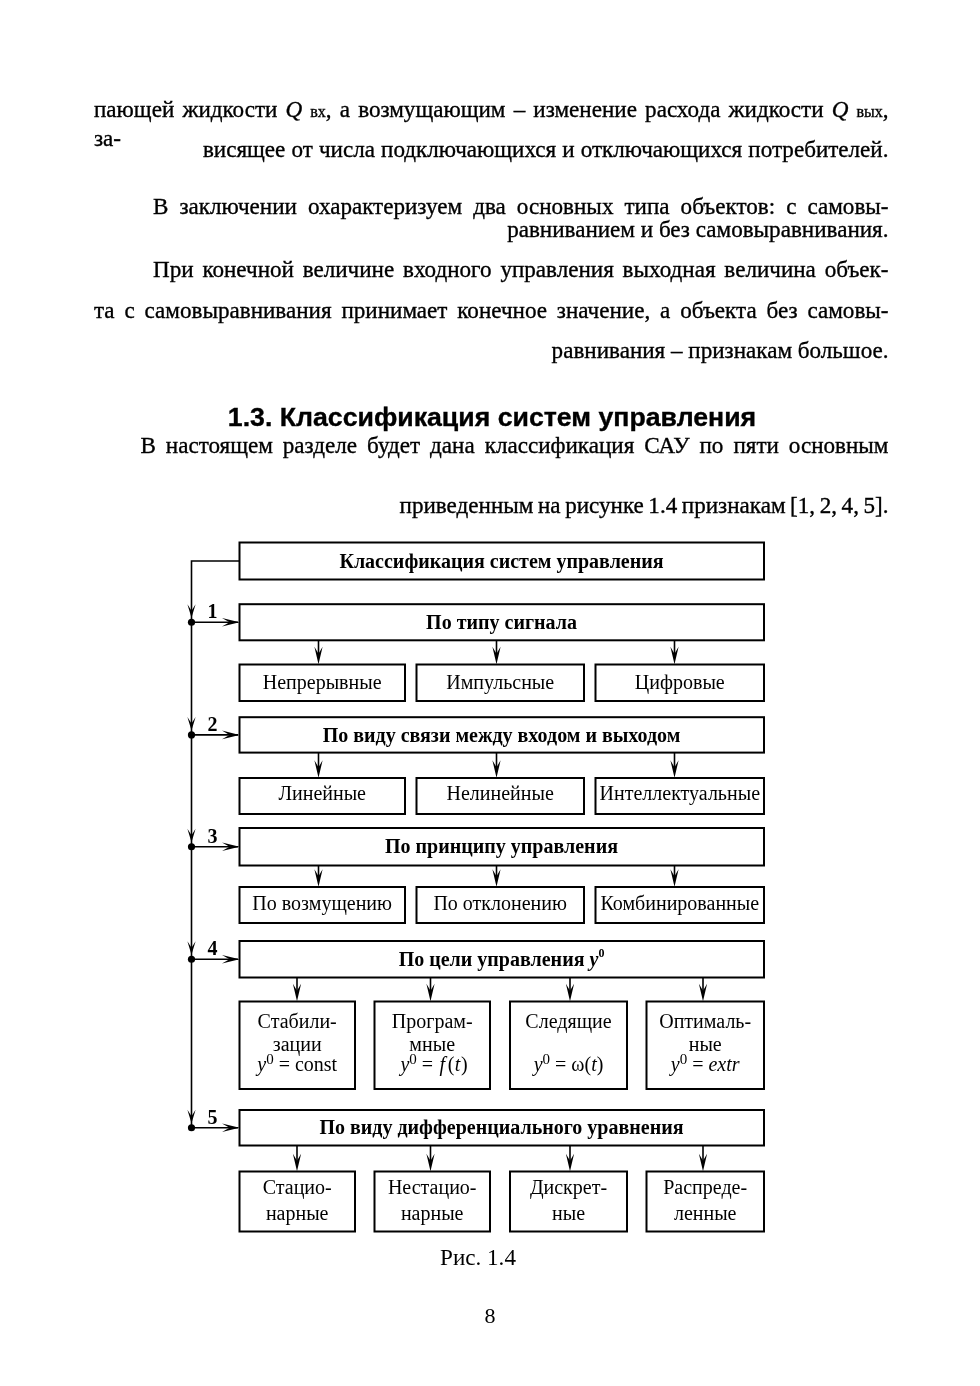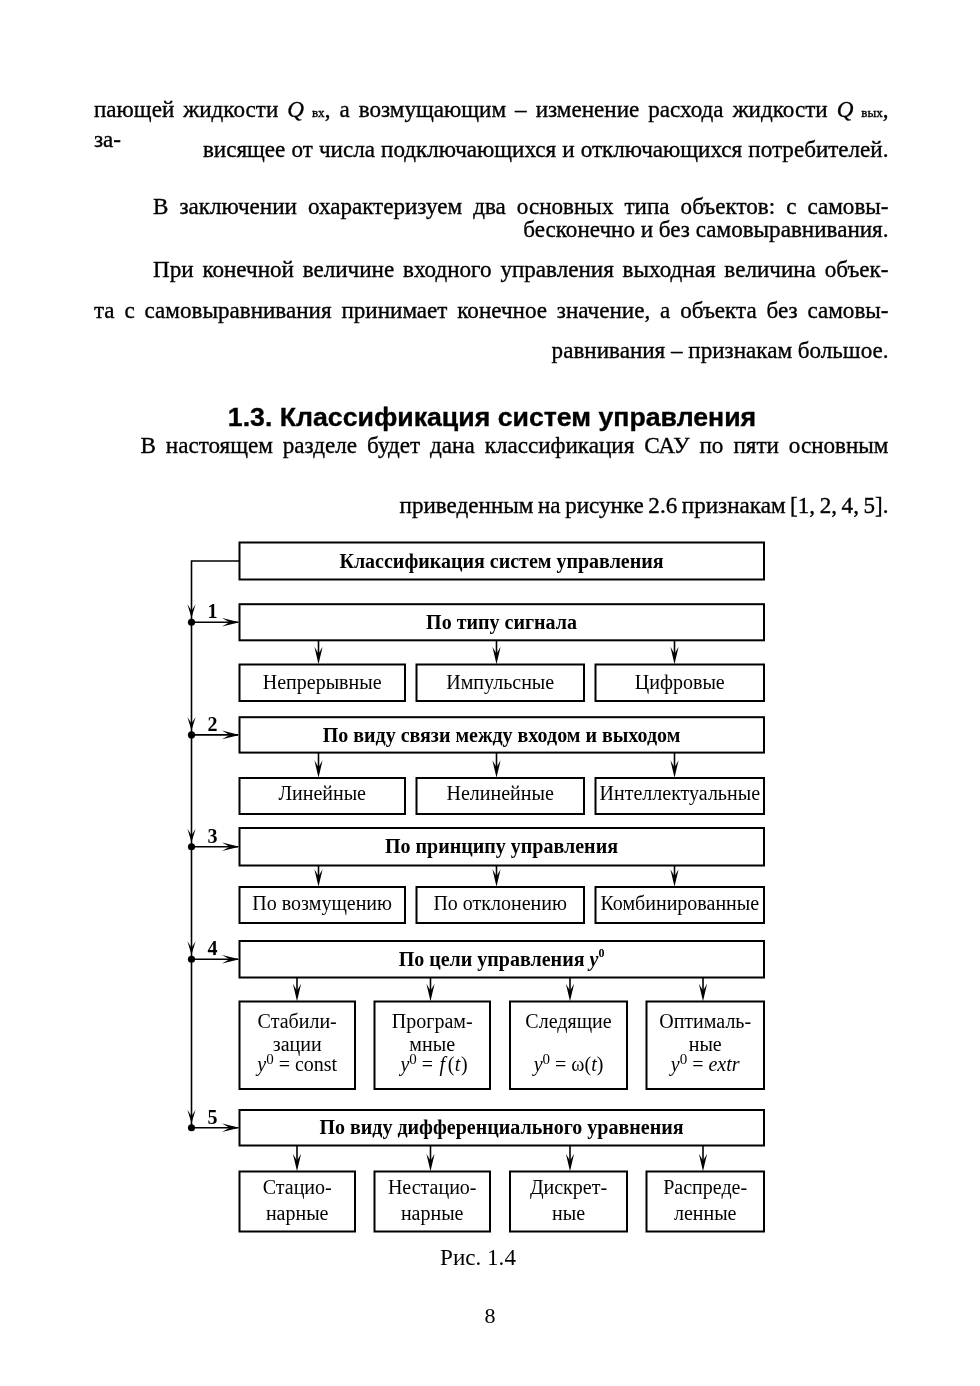--- a/index.html
+++ b/index.html
@@ -1,39 +1,39 @@
 <!DOCTYPE html>
 <html><head>
 <meta charset="utf-8">
 <style>
   html,body{margin:0;padding:0;}
   body{width:980px;height:1386px;background:#ffffff;position:relative;overflow:hidden;
        font-family:"Liberation Serif", serif;-webkit-text-stroke:0.35px #000;}
   .ln{position:absolute;left:94px;width:794.5px;font-size:23.1px;line-height:26px;
       color:#000;white-space:nowrap;text-align:right;}
   .j{white-space:normal;text-align:justify;text-align-last:justify;}
-  .sub{font-size:13px;vertical-align:-0.5px;padding-left:8px;}
+  .sub{font-size:16px;vertical-align:-0.5px;padding-left:8px;}
   .q{font-style:italic;}
   #heading{position:absolute;left:2px;width:980px;text-align:center;
            font-family:"Liberation Sans", sans-serif;font-weight:bold;font-size:26.7px;line-height:30px;}
   svg{position:absolute;left:0;top:0;}
   svg text{font-family:"Liberation Serif", serif;font-size:20px;}
 </style>
 </head>
 <body>
 <div class="ln j" style="top:95.7px">пающей жидкости <span class="q">Q</span><span class="sub">вх</span>, а возмущающим – изменение расхода жидкости <span class="q">Q</span><span class="sub">вых</span>, за-</div>
 <div class="ln" style="top:135.9px;word-spacing:0.35px">висящее от числа подключающихся и отключающихся потребителей.</div>
 <div class="ln j" style="top:193px;text-indent:59px">В заключении охарактеризуем два основных типа объектов: с самовы-</div>
-<div class="ln" style="top:215.7px">бесконечно и без самовыравнивания.</div>
+<div class="ln" style="top:215.7px">равниванием и без самовыравнивания.</div>
 <div class="ln j" style="top:256.3px;text-indent:59px">При конечной величине входного управления выходная величина объек-</div>
 <div class="ln j" style="top:296.5px">та с самовыравнивания принимает конечное значение, а объекта без самовы-</div>
 <div class="ln" style="top:337.0px">равнивания – признакам большое.</div>
 <div id="heading" style="top:402.0px">1.3. Классификация систем управления</div>
 <div class="ln j" style="top:432px;text-indent:46.4px">В настоящем разделе будет дана классификация САУ по пяти основным</div>
-<div class="ln" style="top:492.0px;word-spacing:-1.2px">приведенным на рисунке 2.6 признакам [1, 2, 4, 5].</div>
+<div class="ln" style="top:492.0px;word-spacing:-1.2px">приведенным на рисунке 1.4 признакам [1, 2, 4, 5].</div>
 
 <svg width="980" height="1386" viewBox="0 0 980 1386">
 <g fill="none" stroke="#000" stroke-width="2">
 
   <rect x="239.5" y="542.5" width="524.5" height="37"></rect>
 
   <rect x="239.5" y="604.2" width="524.5" height="36.1"></rect>
   <rect x="239.5" y="717.2" width="524.5" height="35.4"></rect>
   <rect x="239.5" y="828.0" width="524.5" height="37.5"></rect>
   <rect x="239.5" y="941.0" width="524.5" height="36.5"></rect>

